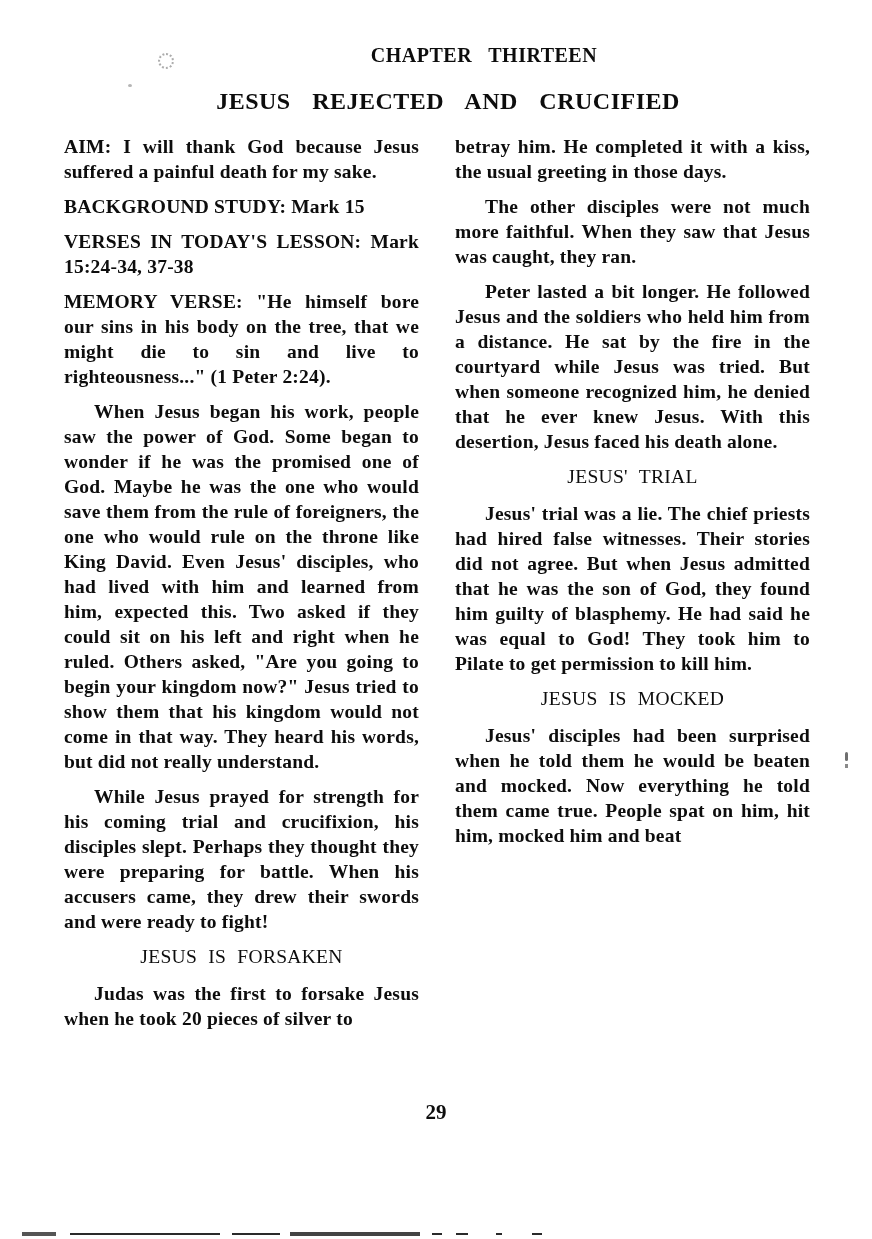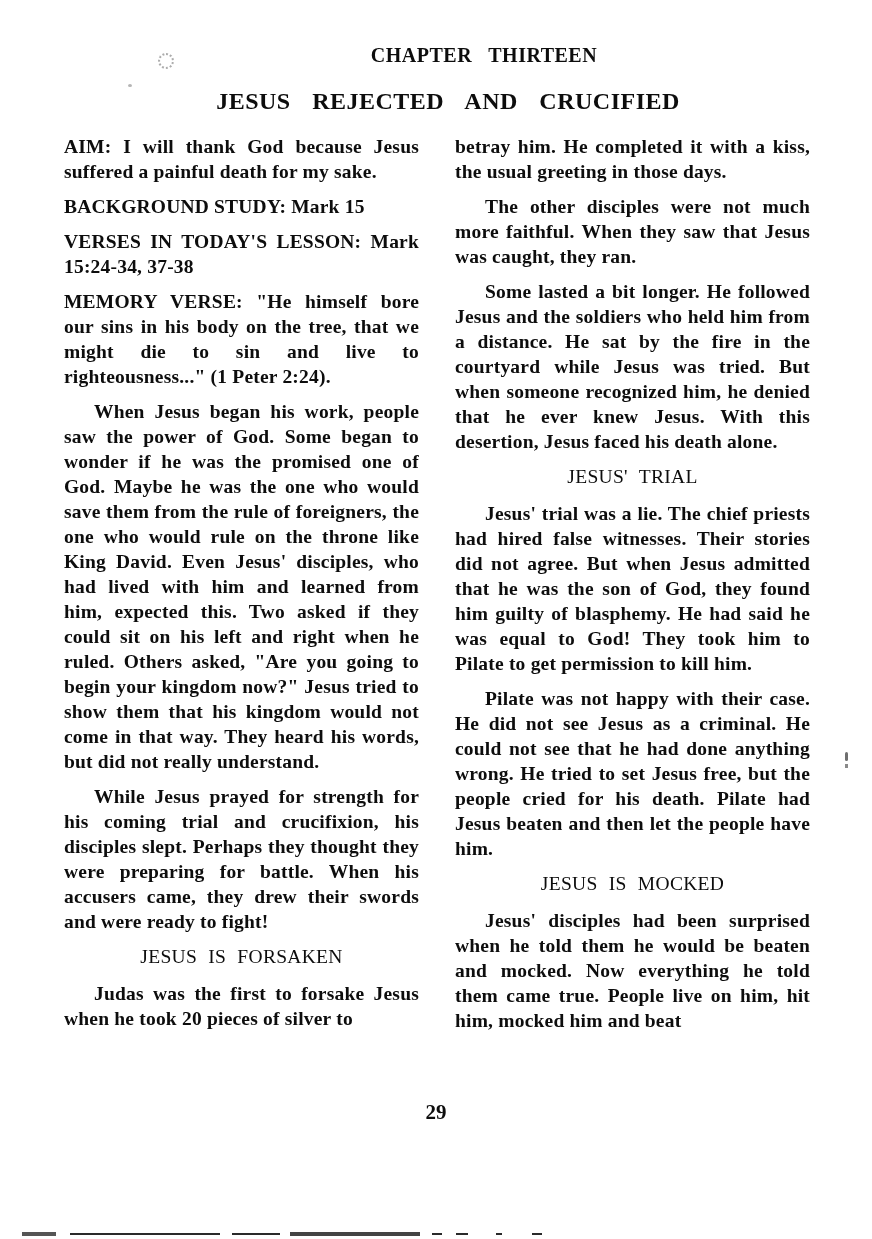--- a/index.html
+++ b/index.html
@@ -155,26 +155,25 @@
         <p>VERSES IN TODAY'S LESSON: Mark 15:24-34, 37-38</p>
         <p>MEMORY VERSE: "He himself bore our sins in his body on the tree, that we might die to sin and live to righteousness..." (1 Peter 2:24).</p>
         <p class="indent">When Jesus began his work, people saw the power of God. Some began to wonder if he was the promised one of God. Maybe he was the one who would save them from the rule of foreigners, the one who would rule on the throne like King David. Even Jesus' disciples, who had lived with him and learned from him, expected this. Two asked if they could sit on his left and right when he ruled. Others asked, "Are you going to begin your kingdom now?" Jesus tried to show them that his kingdom would not come in that way. They heard his words, but did not really understand.</p>
         <p class="indent">While Jesus prayed for strength for his coming trial and crucifixion, his disciples slept. Perhaps they thought they were preparing for battle. When his accusers came, they drew their swords and were ready to fight!</p>
         <h3>JESUS IS FORSAKEN</h3>
         <p class="indent">Judas was the first to forsake Jesus when he took 20 pieces of silver to</p>
       </div>
     <div class="col" id="col-right">
         <p>betray him. He completed it with a kiss, the usual greeting in those days.</p>
         <p class="indent">The other disciples were not much more faithful. When they saw that Jesus was caught, they ran.</p>
-        <p class="indent">Some lasted a bit longer. He followed Jesus and the soldiers who held him from a distance. He sat by the fire in the courtyard while Jesus was tried. But when someone recognized him, he denied that he ever knew Jesus. With this desertion, Jesus faced his death alone.</p>
+        <p class="indent">Peter lasted a bit longer. He followed Jesus and the soldiers who held him from a distance. He sat by the fire in the courtyard while Jesus was tried. But when someone recognized him, he denied that he ever knew Jesus. With this desertion, Jesus faced his death alone.</p>
         <h3>JESUS' TRIAL</h3>
         <p class="indent">Jesus' trial was a lie. The chief priests had hired false witnesses. Their stories did not agree. But when Jesus admitted that he was the son of God, they found him guilty of blasphemy. He had said he was equal to God! They took him to Pilate to get permission to kill him.</p>
-        <p class="indent">Pilate was not happy with their case. He did not see Jesus as a criminal. He could not see that he had done anything wrong. He tried to set Jesus free, but the people cried for his death. Pilate had Jesus beaten and then let the people have him.</p>
         <h3>JESUS IS MOCKED</h3>
-        <p class="indent">Jesus' disciples had been surprised when he told them he would be beaten and mocked. Now everything he told them came true. People live on him, hit him, mocked him and beat</p>
+        <p class="indent">Jesus' disciples had been surprised when he told them he would be beaten and mocked. Now everything he told them came true. People spat on him, hit him, mocked him and beat</p>
       </div>
   </div>
 
   <div class="page-number">29</div>
 
   <div class="smudge-top"></div>
   <div class="speck-a"></div>
   <div class="mark-right"></div>
   <div class="bottom-streaks">
     <i class="s1"></i>

